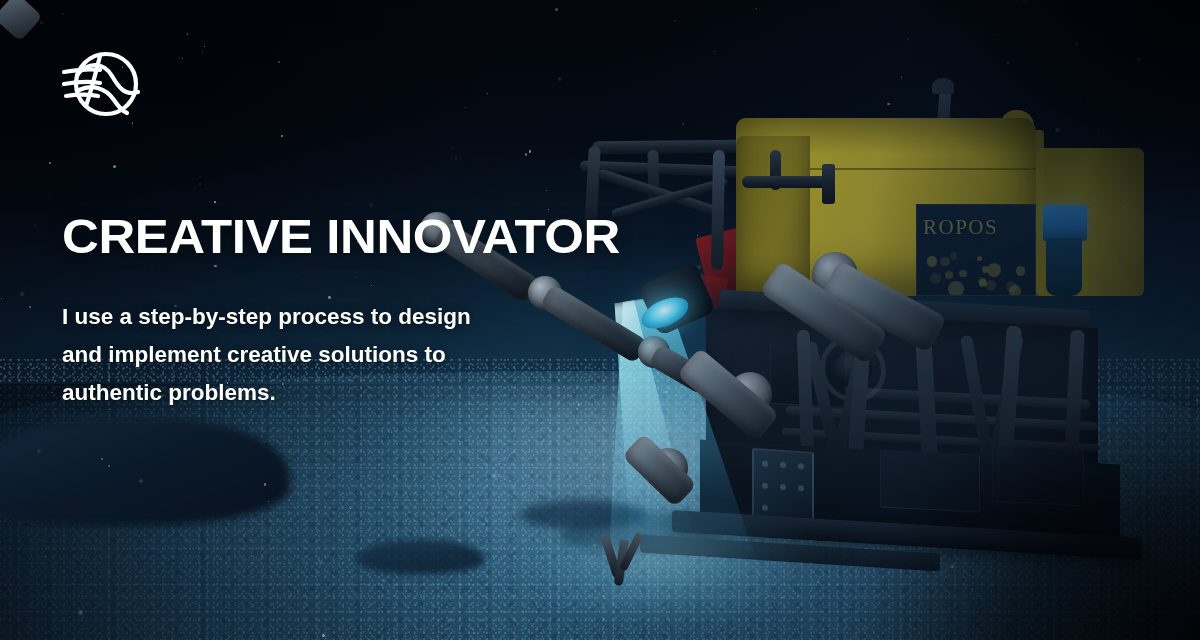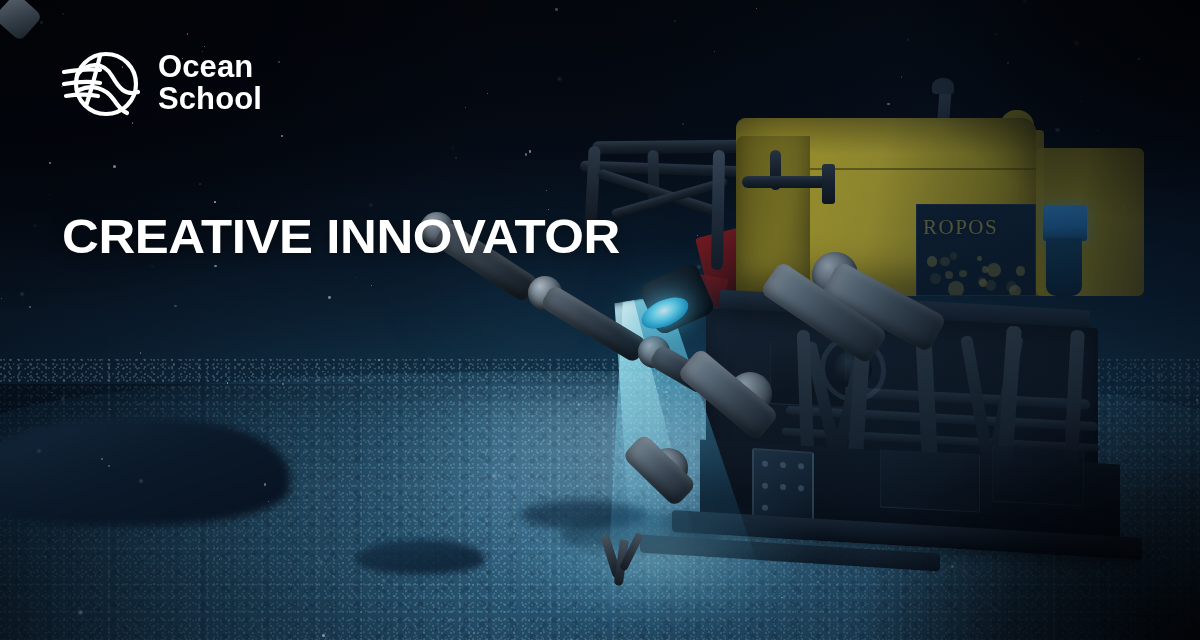--- a/index.html
+++ b/index.html
@@ -773,21 +773,22 @@
         <g fill="none" stroke="#ffffff" stroke-width="4.2" stroke-linecap="round">
           <circle cx="44" cy="40" r="30"></circle>
           <path d="M2 28 C 14 26, 26 24, 38 26"></path>
           <path d="M2 40 C 14 38, 26 37, 38 39"></path>
           <path d="M4 52 C 16 50, 26 50, 36 52"></path>
           <path d="M15 31 C 26 17, 42 18, 50 32 C 57 44, 63 52, 76 48"></path>
           <path d="M17 46 C 30 40, 44 44, 52 56 C 56 62, 60 67, 65 69"></path>
           <path d="M38 12 C 34 28, 30 44, 24 62"></path>
         </g>
       </svg>
-      <div class="logo-word">Ocean
-School</div>
     </div>
 
     <h1 class="headline">CREATIVE INNOVATOR</h1>
 
+    <p class="subcopy">I use a step-by-step process to design
+and implement creative solutions to
+authentic problems.</p>
   </div>
 
 </div>
 
 </body></html>

